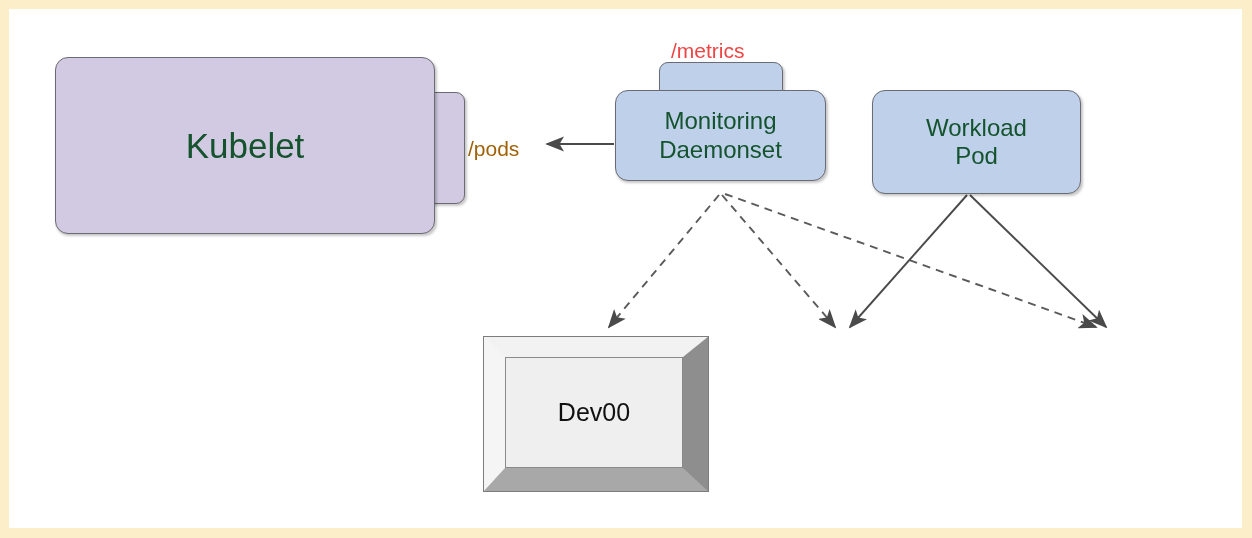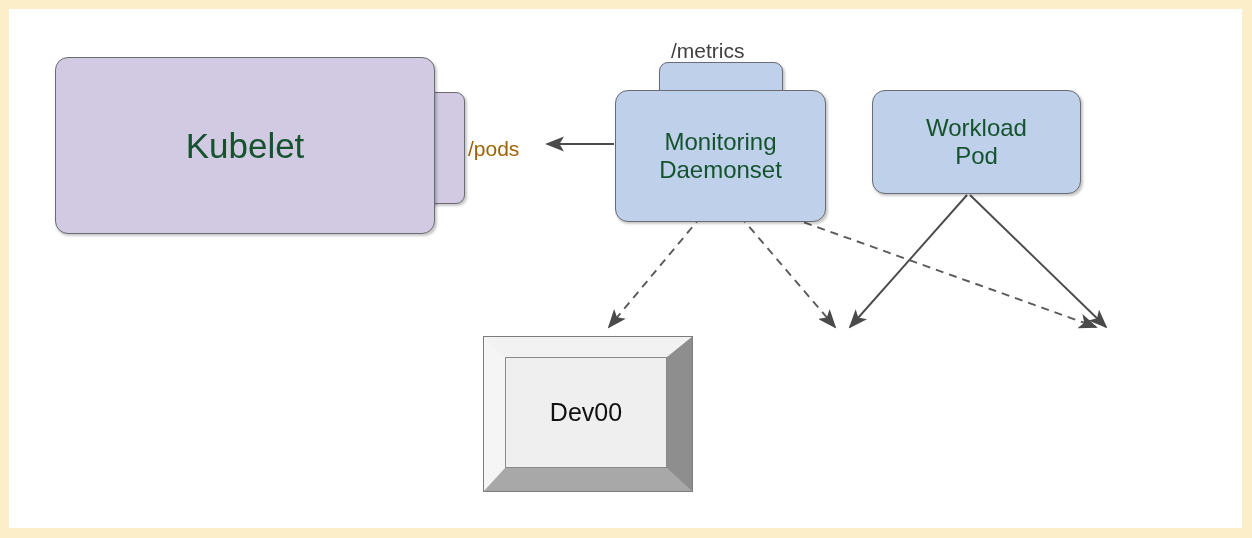--- a/index.html
+++ b/index.html
@@ -93,29 +93,29 @@
     height: 48px;
     background: #bed0ea;
     border-radius: 9px 9px 7px 7px;
     z-index: 2;
   }
   .metrics-label {
     position: absolute;
     left: 662px;
     top: 30px;
     font-size: 21px;
-    color: #404040;
+    color: #ef4444;
     white-space: nowrap;
   }
 
   .daemonset {
     left: 606px;
     top: 81px;
     width: 211px;
-    height: 132px;
+    height: 91px;
     background: #bed0ea;
     font-size: 24px;
     z-index: 3;
   }
   .workload {
     left: 863px;
     top: 81px;
     width: 209px;
     height: 104px;
     background: #bed0ea;
@@ -123,20 +123,21 @@
     z-index: 3;
   }
 
   
   .device {
     position: absolute;
     top: 327px;
     width: 210px;
     height: 156px;
     z-index: 3;
+    padding-left: 16px;
   }
   .dev0 { left: 474px; }
   .dev1 { left: 731px; }
   .dev2 { left: 991px; }
 
   .device .bevel {
     position: absolute;
     inset: 0;
     border-style: solid;
     border-width: 21px 26px 24px 22px;

